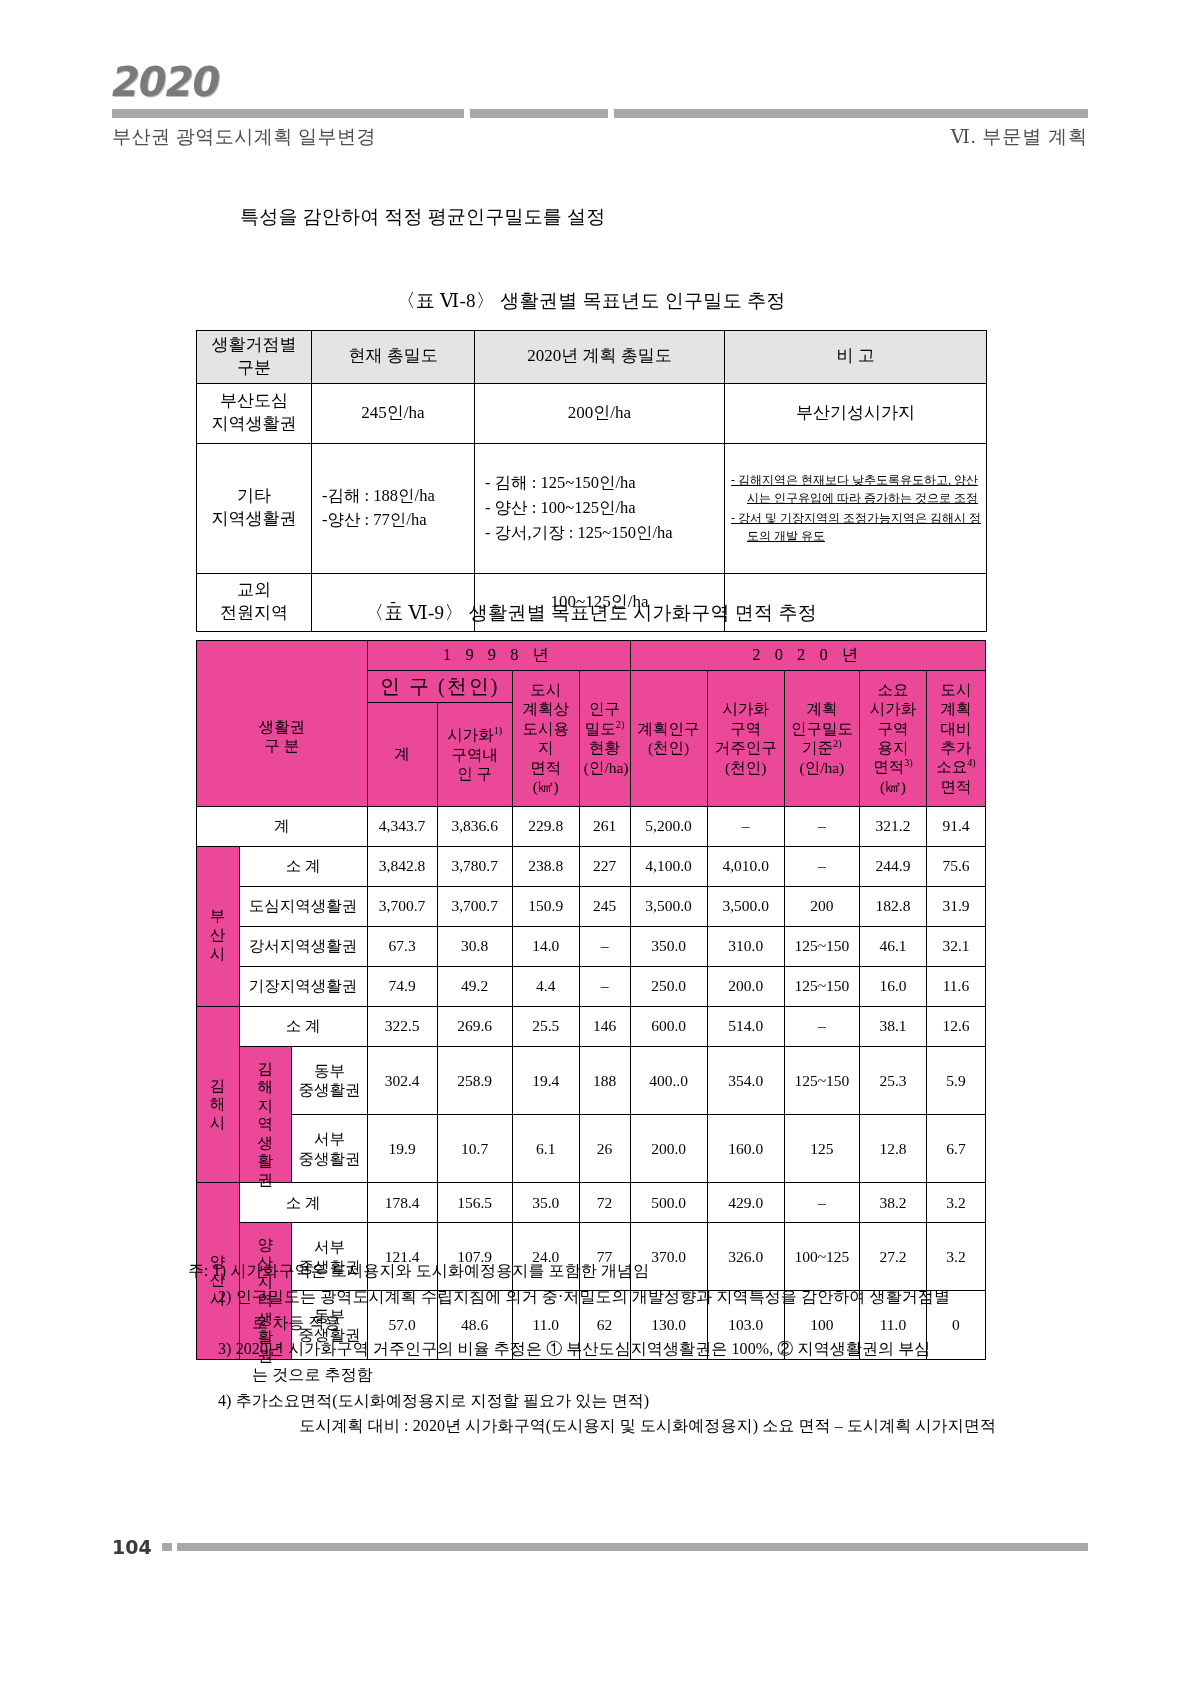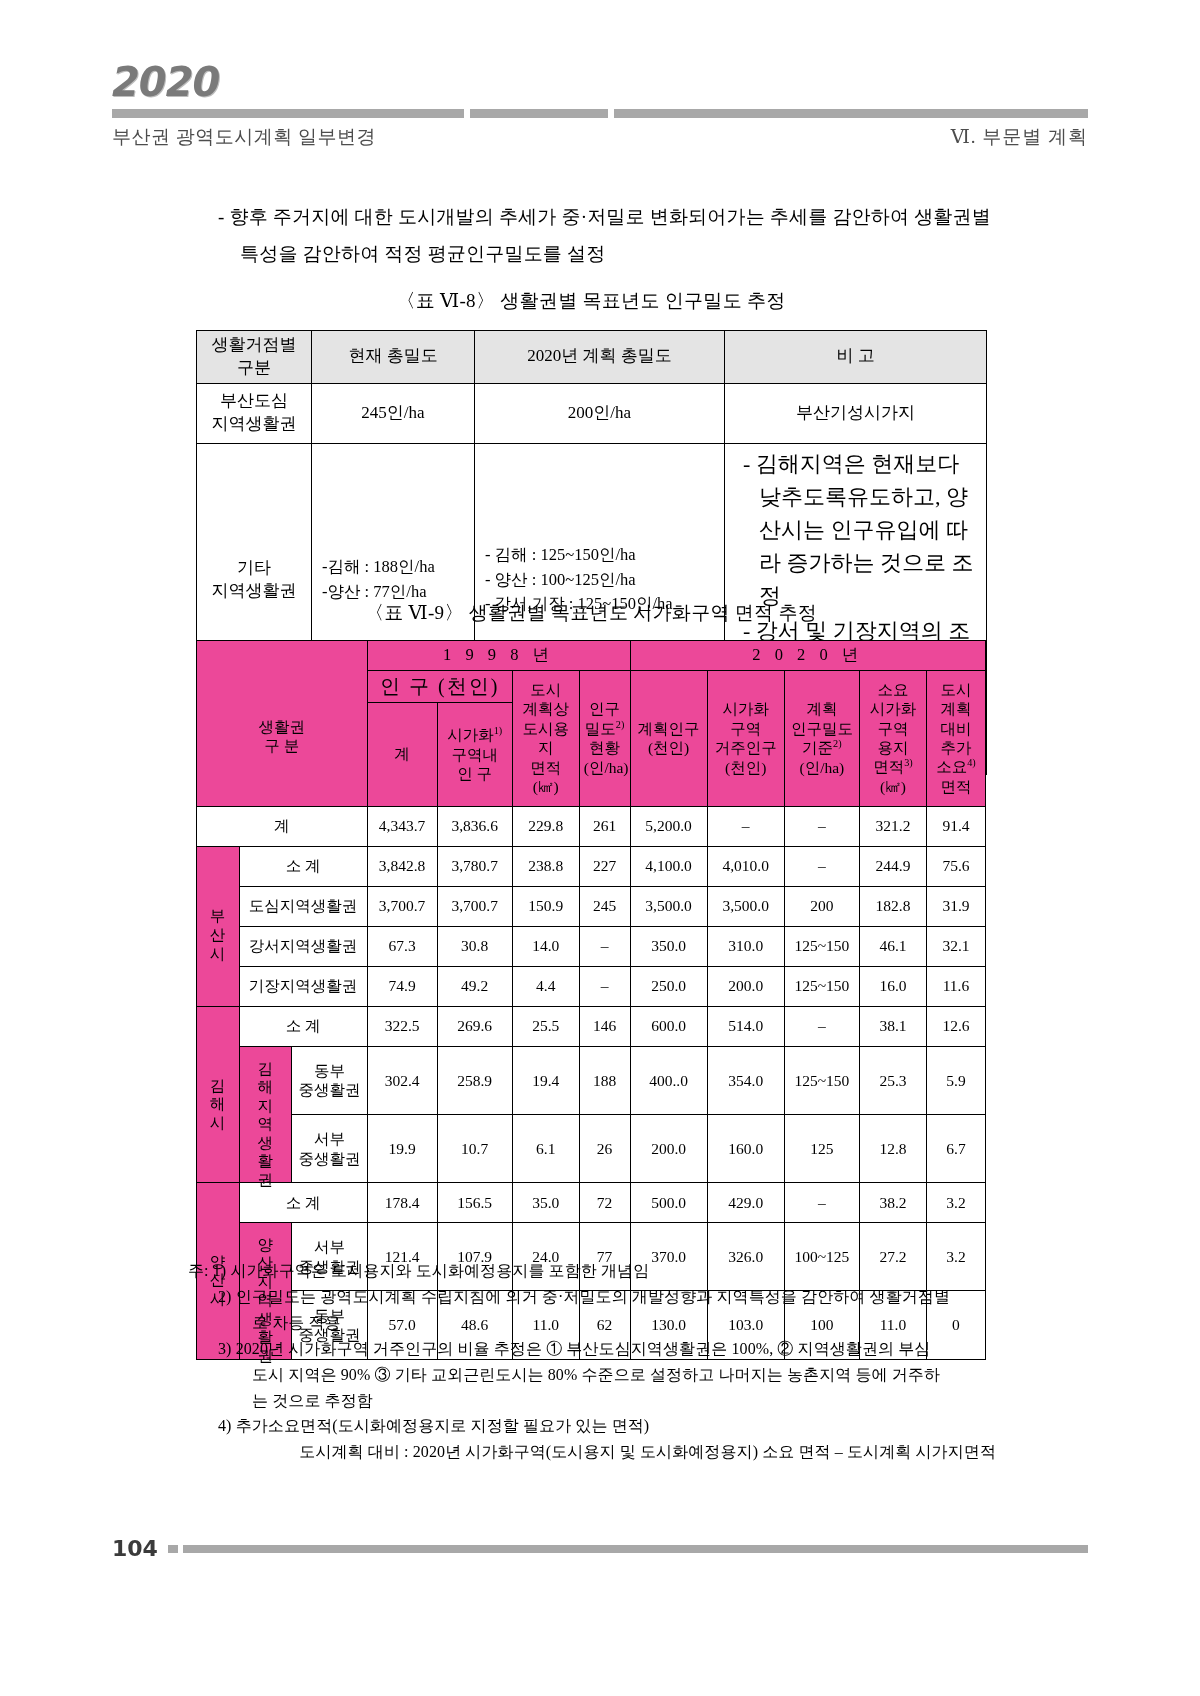--- a/index.html
+++ b/index.html
@@ -43,21 +43,21 @@
   
   table { border-collapse:collapse; font-size:17px; }
   table.t8 { position:absolute; left:196px; top:330px; width:790px; table-layout:fixed; }
   table.t9 { position:absolute; left:196px; top:640px; width:790px; table-layout:fixed; }
   td, th { border:1px solid #000; padding:3px 4px; text-align:center; vertical-align:middle;
            font-weight:normal; }
   .hd { background:#e4e4e4; }
   .t8 td { line-height:1.35; }
   .t8 .lblcell { font-size:17px; }
   .t8 .leftcell { text-align:left; padding-left:10px; font-size:16.5px; line-height:1.5; }
-  .t8 .remarks { text-align:left; padding-left:18px; font-size:22px; line-height:1.5; }
+  .t8 .remarks { text-align:left; padding-left:6px; font-size:12px; line-height:1.5;text-decoration:underline; }
   .t8 .remarks .li { display:block; padding-left:16px; text-indent:-16px; }
   .t8 .remarks .li + .li { margin-top:2px; }
 
   .t9 th, .t9 td { font-size:15.5px; line-height:1.25; }
   .t9 .hd { background:#ec4899; }
   .t9 .vhdr { writing-mode:vertical-rl; text-orientation:upright;
               letter-spacing:3px; font-size:15.5px; }
   .t9 .yr { letter-spacing:5px; font-size:16.5px; padding:4px 0; }
   .t9 .popgrp { letter-spacing:2px; font-size:20px;text-align:center; }
   .t9 .numcell { font-size:15.5px; }
@@ -68,21 +68,21 @@
   .notes { position:absolute; left:196px; top:1258px; width:800px;
            font-size:16px; line-height:1.62; letter-spacing:0.1px; }
   .notes .n { display:block; padding-left:34px; text-indent:-34px; }
   .notes .n0 { padding-left:14px; text-indent:-22px; }
   .notes .cont { display:block; padding-left:34px; text-indent:0; }
 
   
   .footer { position:absolute; left:112px; top:1536px; width:976px;
             display:flex; align-items:center; }
   .footer .pg { font-family:"DejaVu Sans", sans-serif; font-weight:bold;
-                font-size:22px; color:#3b3b3b; margin-right:10px; }
+                font-size:19px; color:#3b3b3b; margin-right:10px; }
   .footer .fbars { display:flex; flex:1 1 auto; height:8px; }
   .footer .fbars .f1 { flex:0 0 10px; background:#a8a8a8; }
   .footer .fbars .fg { flex:0 0 5px; background:#fff; }
   .footer .fbars .f2 { flex:1 1 auto; background:#a8a8a8; }
 </style>
 </head>
 <body>
 
 <div class="page">
 
@@ -95,21 +95,20 @@
         <div class="b4"></div>
         <div class="b5"></div>
     </div>
     <div class="hdr-row">
       <div class="left">부산권 광역도시계획 일부변경</div>
       <div class="right">Ⅵ. 부문별 계획</div>
     </div>
   </div>
 
   <div class="para" style="left:218px; top:198px; width:790px;">
-    <span class="l1">- 향후 주거지에 대한 도시개발의 추세가 중·저밀로 변화되어가는 추세를 감안하여 생활권별</span>
     <span class="l2">특성을 감안하여 적정 평균인구밀도를 설정</span>
   </div>
 
   <div class="tbl-caption" style="position:absolute; left:196px; top:288px; width:790px;">〈표 Ⅵ-8〉 생활권별 목표년도 인구밀도 추정</div>
 
   <table class="t8">
     <colgroup>
       <col style="width:115px">
         <col style="width:163px">
         <col style="width:250px">
@@ -407,21 +406,20 @@
         <td class="numcell">0</td>
       </tr>
     </tbody>
   </table>
 
   <div class="notes">
     <span class="n n0"><span>주:</span> <span>1) 시가화구역은 도시용지와 도시화예정용지를 포함한 개념임</span></span>
     <span class="n" style="padding-left:56px;text-indent:-34px;">2) 인구밀도는 광역도시계획 수립지침에 의거 중·저밀도의 개발성향과 지역특성을 감안하여 생활거점별</span>
     <span class="cont" style="padding-left:56px;">로 차등 적용</span>
     <span class="n" style="padding-left:56px;text-indent:-34px;">3) 2020년 시가화구역 거주인구의 비율 추정은 ① 부산도심지역생활권은 100%,  ② 지역생활권의 부심</span>
-    <span class="cont" style="padding-left:56px;">도시 지역은 90%    ③ 기타 교외근린도시는 80% 수준으로 설정하고 나머지는 농촌지역 등에 거주하</span>
     <span class="cont" style="padding-left:56px;">는 것으로 추정함</span>
     <span class="n" style="padding-left:56px;text-indent:-34px;">4) 추가소요면적(도시화예정용지로 지정할 필요가 있는 면적)</span>
     <span class="cont" style="padding-left:56px;text-align:right;">도시계획 대비 : 2020년 시가화구역(도시용지 및 도시화예정용지) 소요 면적 – 도시계획 시가지면적</span>
   </div>
 
   <div class="footer">
     <div class="pg">104</div>
     <div class="fbars">
       <div class="f1"></div>
         <div class="fg"></div>

